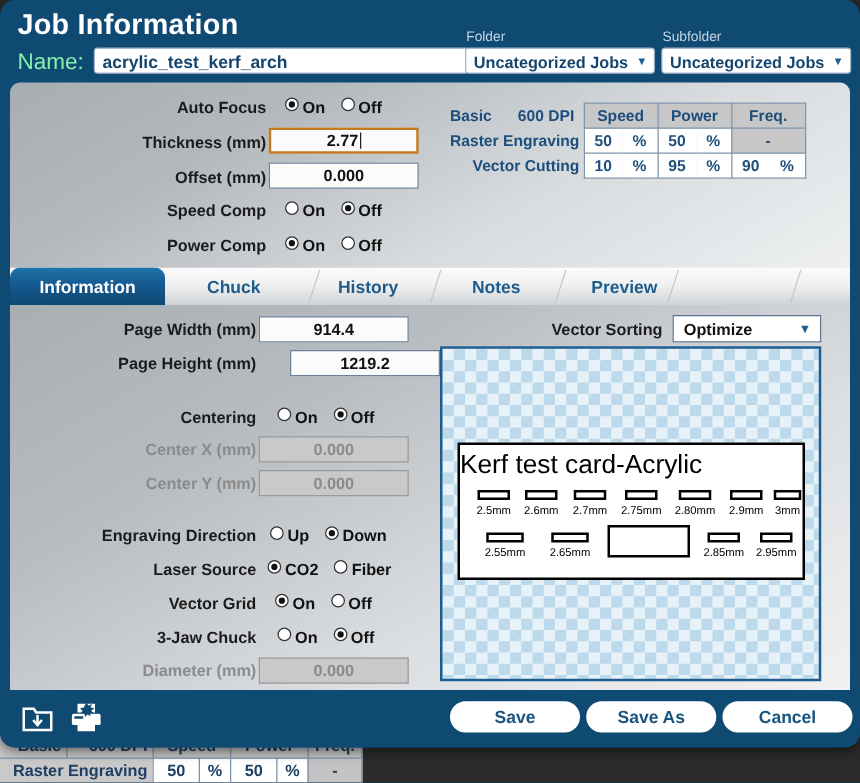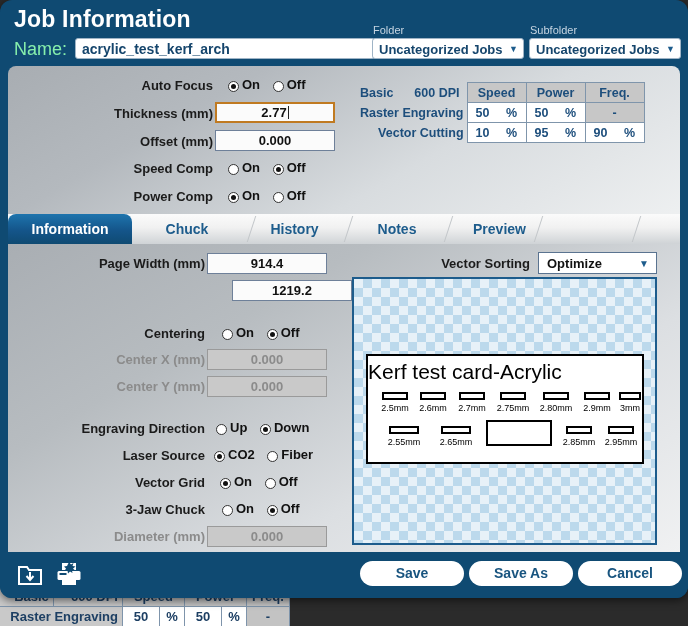--- a/index.html
+++ b/index.html
@@ -73,21 +73,21 @@
   .tbox{
     position:absolute;height:21px;background:#fbfbfb;
     border:1px solid #6e8099;color:#111;font-size:13px;font-weight:bold;
     text-align:center;line-height:20px;box-sizing:border-box;
   }
   .tbox.focus{border:2px solid #c07a21;line-height:18px;}
   .tbox.disabled{background:#c9c9c9;border:1px solid #9a9a9a;color:#8b8b8b;}
   .caret{display:inline-block;width:1px;height:13px;background:#222;
          vertical-align:-2px;margin-left:1px;}
   .radios{position:absolute;font-size:13px;font-weight:bold;color:#111;white-space:nowrap;}
-  .rad{display:inline-flex;align-items:flex-end;margin-right:9px;}
+  .rad{display:inline-flex;align-items:flex-start;margin-right:9px;}
   .rad:last-child{margin-right:0;}
   .dot{
     width:11px;height:11px;border-radius:50%;
     border:1.5px solid #333;background:#fff;margin-right:3px;
     box-sizing:border-box;position:relative;flex:none;
   }
   .dot.on::after{
     content:"";position:absolute;left:2px;top:2px;width:5px;height:5px;
     border-radius:50%;background:#111;
   }
@@ -314,20 +314,21 @@
       <div class="tab" style="left:234px;width:105px;">History</div>
       <div class="tab" style="left:339px;width:100px;">Notes</div>
       <div class="tab" style="left:439px;width:105px;">Preview</div>
     </div>
 
     <div class="body-panel"></div>
 
     <div class="row-label" style="left:20px;top:256px;width:185px;">Page Width (mm)</div>
     <div class="tbox" style="left:207px;top:253px;width:120px;">914.4</div>
 
+    <div class="row-label" style="left:20px;top:283px;width:185px;">Page Height (mm)</div>
     <div class="tbox" style="left:207px;top:280px;width:120px;margin-left:25px;">1219.2</div>
 
     <div class="row-label" style="left:20px;top:326px;width:185px;">Centering</div>
     <div class="radios" style="left:222px;top:325px;">
       <span class="rad">
           <span class="dot"></span>
           <span>On</span>
         </span>
       <span class="rad">
           <span class="dot on"></span>

